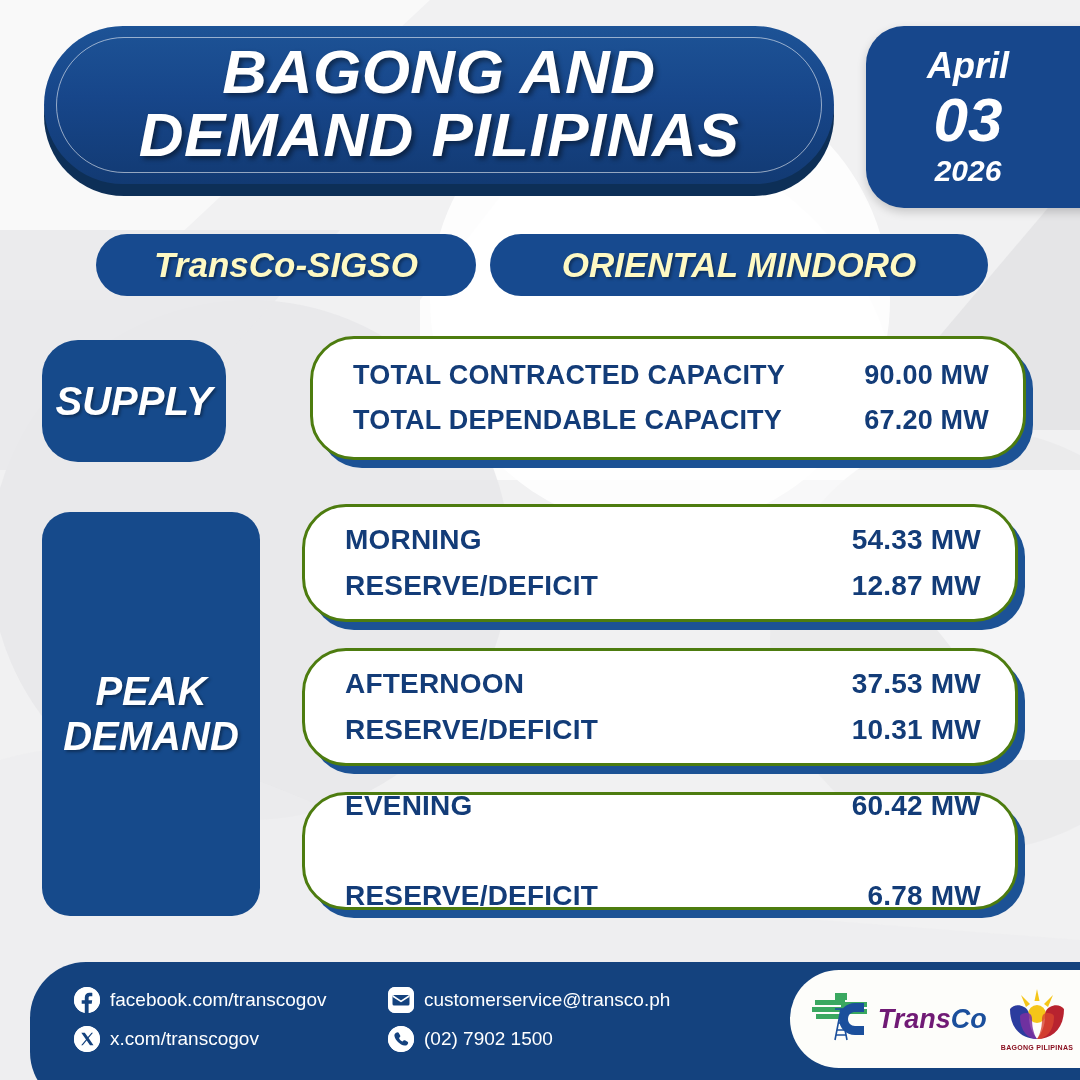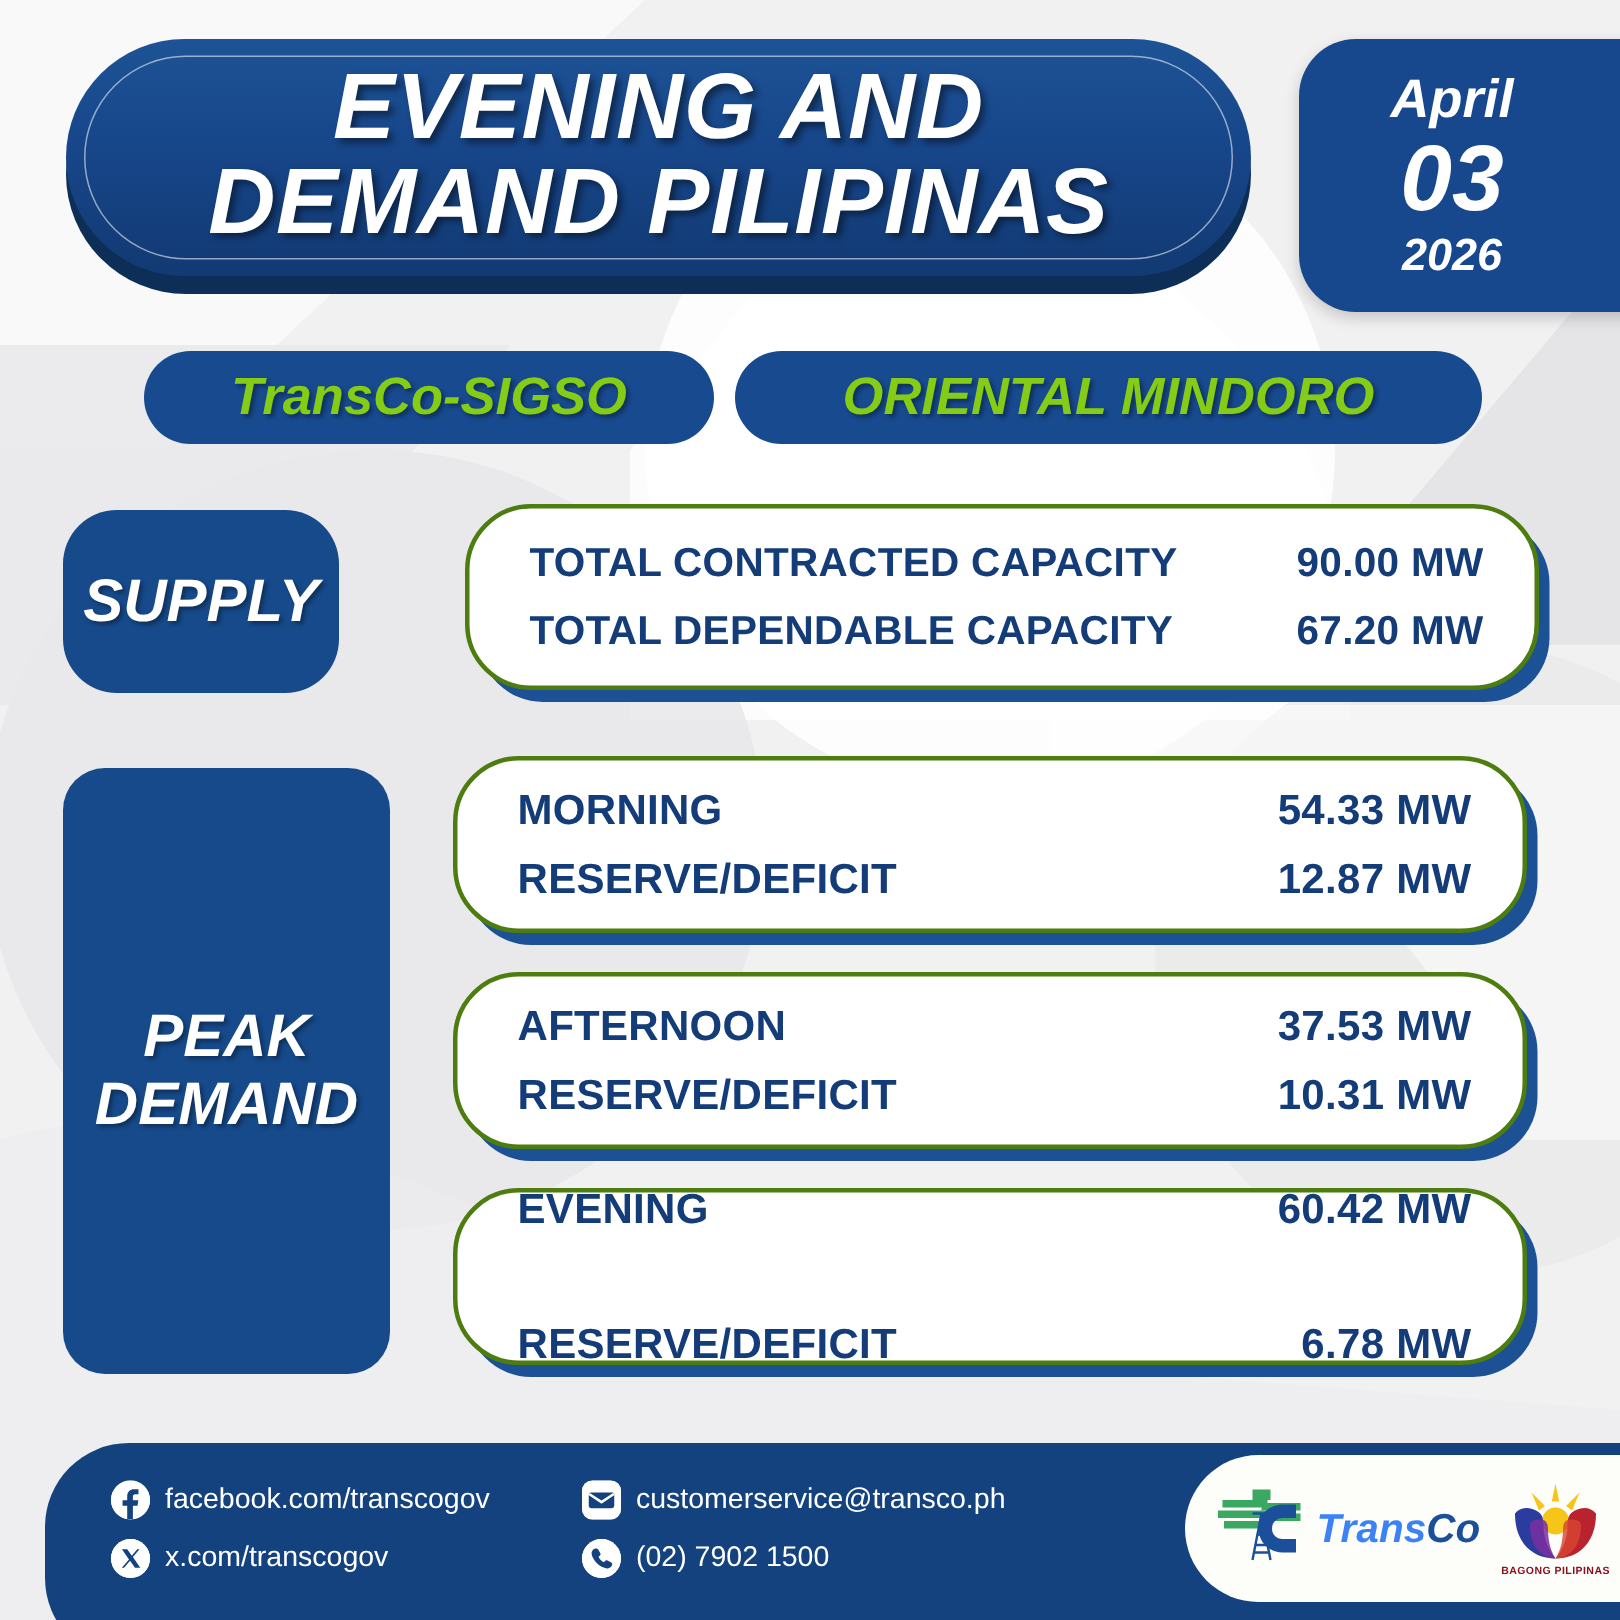--- a/index.html
+++ b/index.html
@@ -69,21 +69,21 @@
   .date-month { font-size: 36px; font-weight: bold; font-style: italic; line-height: 1; }
   .date-day   { font-size: 62px; font-weight: bold; font-style: italic; line-height: 1.1; margin: 2px 0 2px; }
   .date-year  { font-size: 30px; font-weight: bold; font-style: italic; line-height: 1; }
 
   
   .pill {
     position: absolute;
     height: 62px;
     background: #174a8f;
     border-radius: 34px;
-    color: #84cc16;
+    color: #fef9c3;
     display: flex; align-items: center; justify-content: center;
     font-size: 35px; font-weight: bold; font-style: italic;
     padding: 0 30px;
     text-shadow: 2px 2px 3px rgba(0,0,0,.35);
     white-space: nowrap;
   }
   #pill-org  { left: 96px; top: 234px; width: 380px; }
   #pill-area { left: 490px; top: 234px; width: 498px; }
 
   
@@ -163,21 +163,21 @@
     right: 0; top: 8px;
     width: 290px; height: 98px;
     background: #fdfdfa;
     border-radius: 49px 0 0 49px;
     display: flex; align-items: center; justify-content: center;
     gap: 14px;
     padding-left: 14px;
   }
   .transco-logo { display: flex; align-items: center; gap: 5px; }
   .transco-word { font-size: 27px; font-weight: bold; font-style: italic; line-height: 1; }
-  .tw-trans { color: #3b82f6; }
+  .tw-trans { color: #701a75; }
   .tw-co { color: #1b4f9c; }
   .bp-seal { display: flex; flex-direction: column; align-items: center; }
   .bp-text { font-size: 7px; font-weight: bold; color: #8a1020; letter-spacing: .3px; margin-top: 1px; }
 </style>
 </head>
 <body>
 
 <div id="poster">
 
   <svg class="bg-svg" viewBox="0 0 1080 1080">
@@ -196,21 +196,21 @@
     <path d="M0,230 L340,230 L120,470 L0,470 Z" fill="#e9e9eb" opacity=".9"></path>
     <path d="M1080,170 L1080,430 L860,430 Z" fill="#e3e3e5" opacity=".85"></path>
     <path d="M0,760 C200,700 380,860 560,900 L1080,940 L1080,1080 L0,1080 Z" fill="#ececee" opacity=".6"></path>
     <path d="M700,520 C860,520 980,640 1000,760 L1080,760 L1080,470 L700,470 Z" fill="#ffffff" opacity=".5"></path>
   </svg>
 
   <div class="title-shadow"></div>
   <div class="title-block">
     <div class="title-inner-stroke"></div>
     <div class="title-text">
-      <span>EVENING AND</span>
+      <span>BAGONG AND</span>
       <span>DEMAND PILIPINAS</span>
     </div>
   </div>
 
   <div class="date-badge">
     <div class="date-month">April</div>
     <div class="date-day">03</div>
     <div class="date-year">2026</div>
   </div>
 

